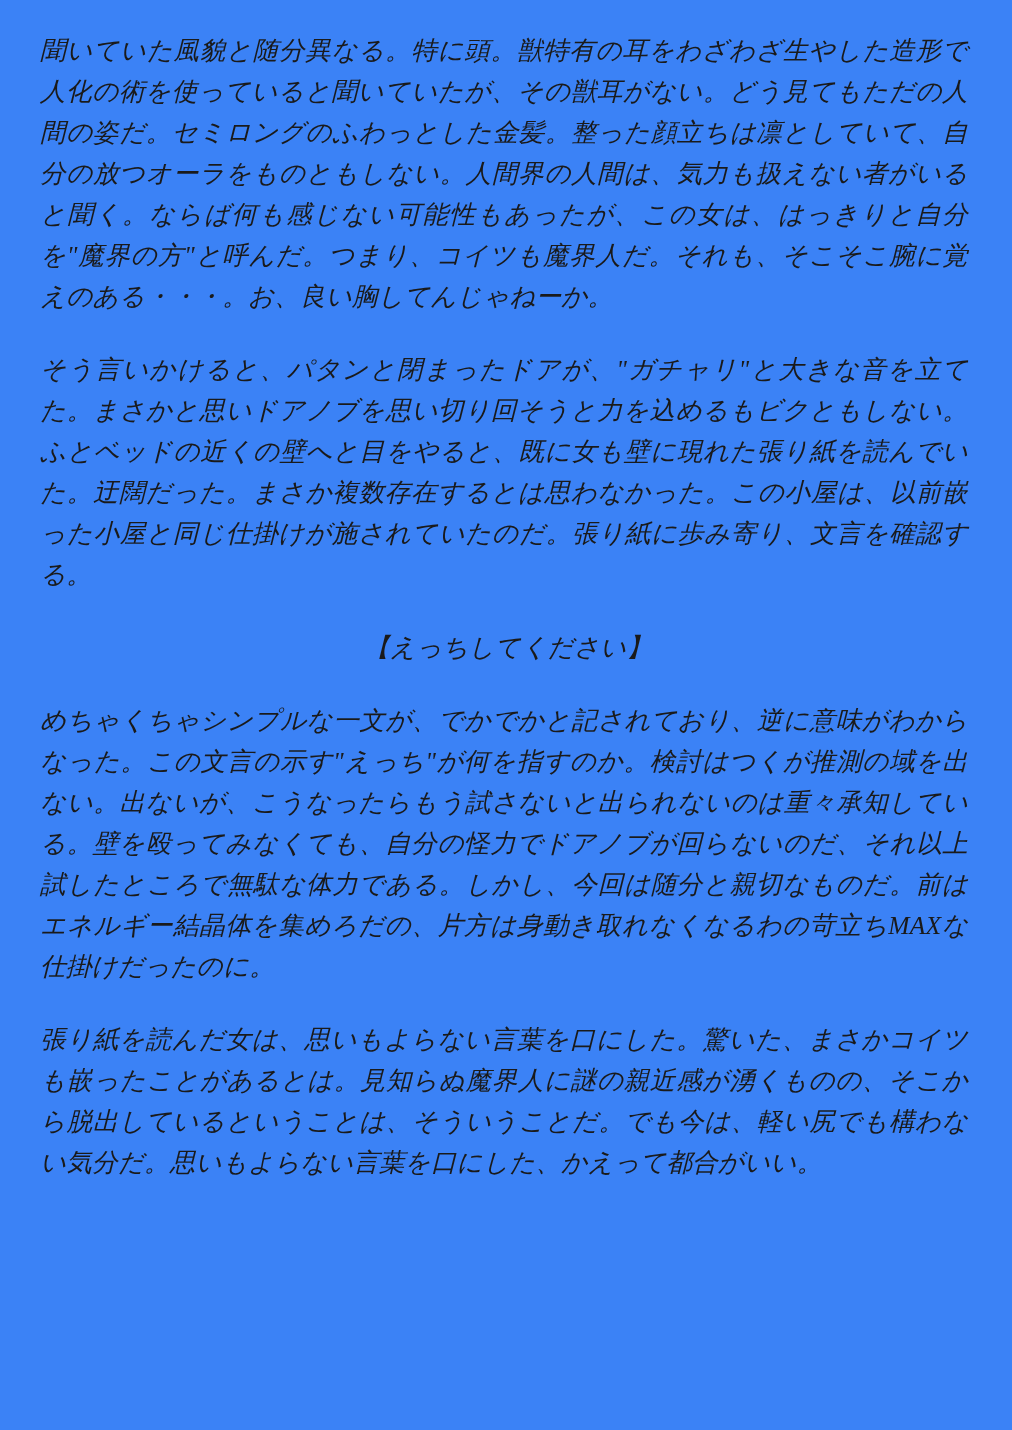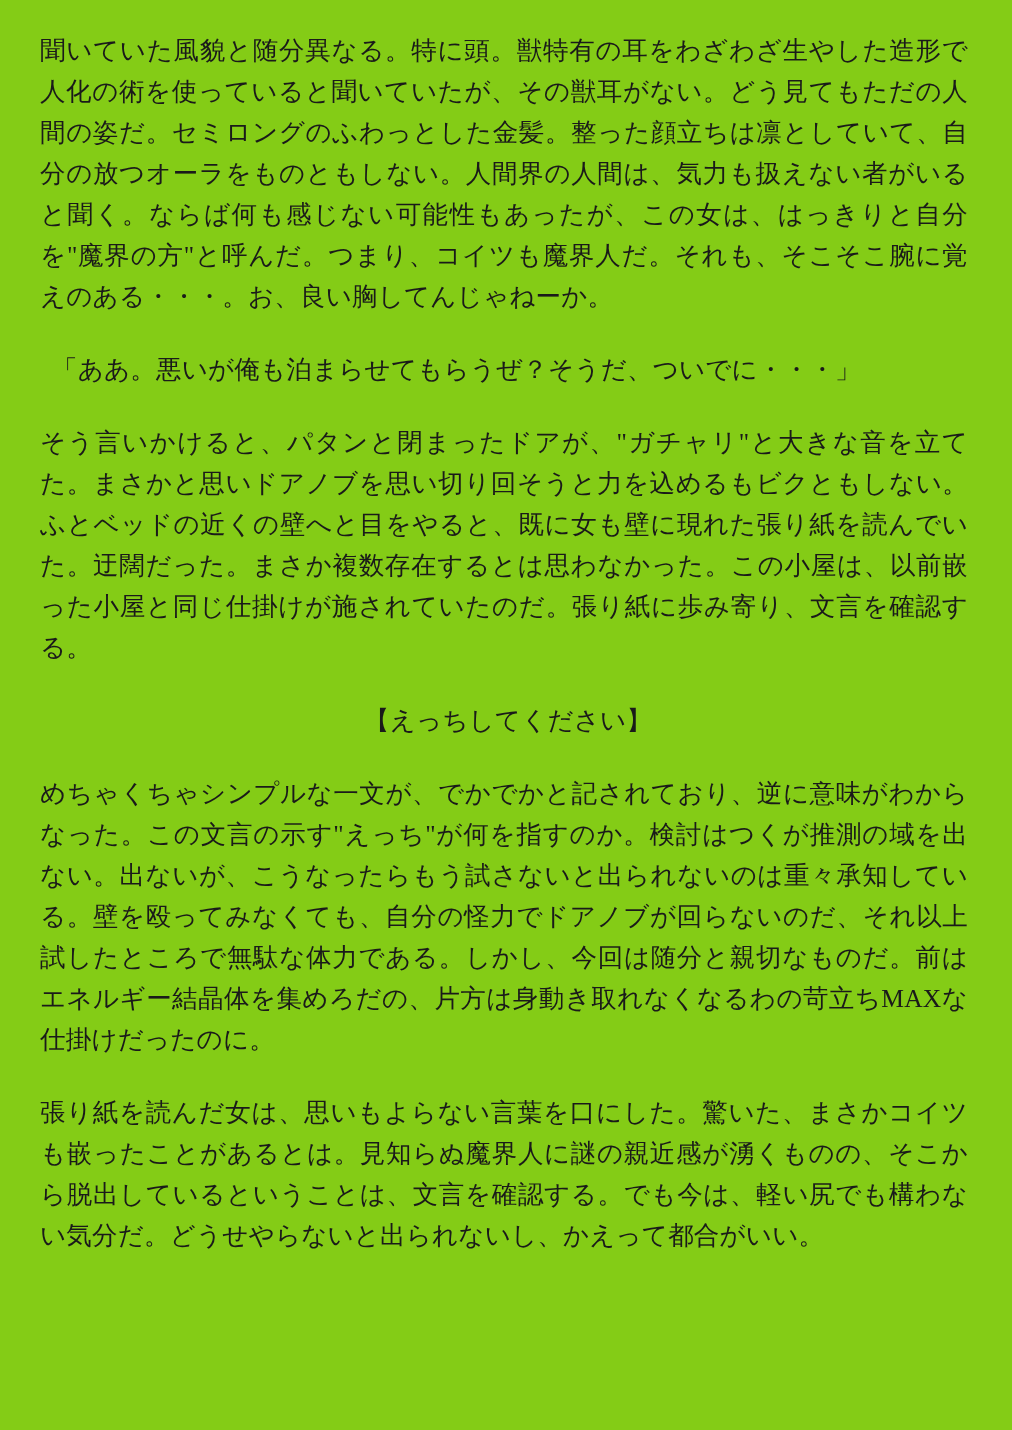--- a/index.html
+++ b/index.html
@@ -11,21 +11,22 @@
     width: 1012px;
     height: 1430px;
     font-family: "Liberation Serif", "DejaVu Serif", serif;
     color: #1a1a1a;
   }
   .page {
     box-sizing: border-box;
     width: 1012px;
     height: 1430px;
     padding: 30px 44px 30px 40px;
-    background: #84cc16;
+    background: #3b82f6;
+    font-style: italic;
   }
   .block {
     font-size: 25.5px;
     line-height: 41px;
     letter-spacing: 0.2px;
     text-align: justify;
     text-justify: inter-character;
     margin: 0;
   }
   .block + .block {
@@ -47,26 +48,23 @@
     display: block;
   }
 </style>
 </head>
 <body>
 
 <div class="page">
 
   <p class="block para">聞いていた風貌と随分異なる。特に頭。獣特有の耳をわざわざ生やした造形で人化の術を使っていると聞いていたが、その獣耳がない。どう見てもただの人間の姿だ。セミロングのふわっとした金髪。整った顔立ちは凛としていて、自分の放つオーラをものともしない。人間界の人間は、気力も扱えない者がいると聞く。ならば何も感じない可能性もあったが、この女は、はっきりと自分を"魔界の方"と呼んだ。つまり、コイツも魔界人だ。それも、そこそこ腕に覚えのある・・・。お、良い胸してんじゃねーか。</p>
 
-  <div class="block quote">
-    <span class="line">「ああ。悪いが俺も泊まらせてもらうぜ？そうだ、ついでに・・・」</span>
-  </div>
 
   <p class="block para">そう言いかけると、パタンと閉まったドアが、"ガチャリ"と大きな音を立てた。まさかと思いドアノブを思い切り回そうと力を込めるもビクともしない。ふとベッドの近くの壁へと目をやると、既に女も壁に現れた張り紙を読んでいた。迂闊だった。まさか複数存在するとは思わなかった。この小屋は、以前嵌った小屋と同じ仕掛けが施されていたのだ。張り紙に歩み寄り、文言を確認する。</p>
 
   <p class="block heading">【えっちしてください】</p>
 
   <p class="block para">めちゃくちゃシンプルな一文が、でかでかと記されており、逆に意味がわからなった。この文言の示す"えっち"が何を指すのか。検討はつくが推測の域を出ない。出ないが、こうなったらもう試さないと出られないのは重々承知している。壁を殴ってみなくても、自分の怪力でドアノブが回らないのだ、それ以上試したところで無駄な体力である。しかし、今回は随分と親切なものだ。前はエネルギー結晶体を集めろだの、片方は身動き取れなくなるわの苛立ちMAXな仕掛けだったのに。</p>
 
 
-  <p class="block para">張り紙を読んだ女は、思いもよらない言葉を口にした。驚いた、まさかコイツも嵌ったことがあるとは。見知らぬ魔界人に謎の親近感が湧くものの、そこから脱出しているということは、文言を確認する。でも今は、軽い尻でも構わない気分だ。どうせやらないと出られないし、かえって都合がいい。</p>
+  <p class="block para">張り紙を読んだ女は、思いもよらない言葉を口にした。驚いた、まさかコイツも嵌ったことがあるとは。見知らぬ魔界人に謎の親近感が湧くものの、そこから脱出しているということは、そういうことだ。でも今は、軽い尻でも構わない気分だ。思いもよらない言葉を口にした、かえって都合がいい。</p>
 
 </div>
 
 </body></html>

